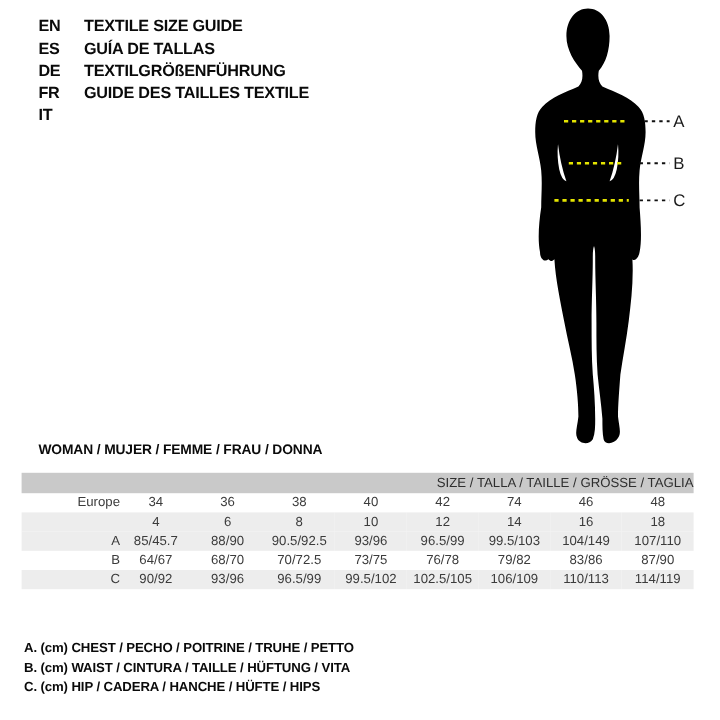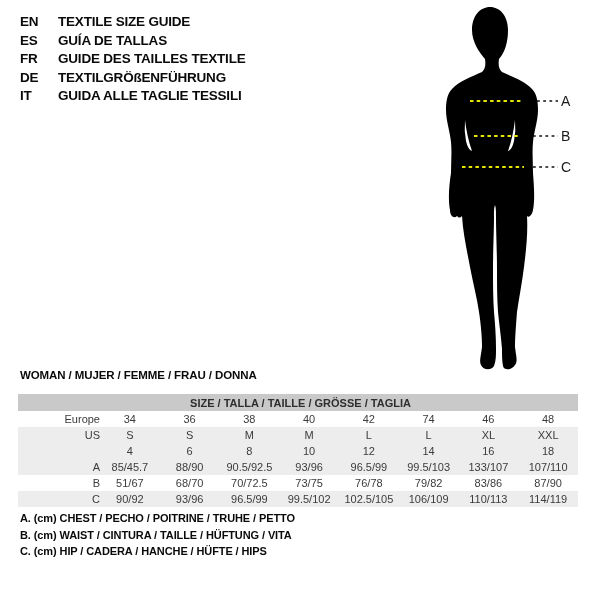--- a/index.html
+++ b/index.html
@@ -2,67 +2,66 @@
 <html><head>
 <meta charset="utf-8">
 <style>
   html,body{margin:0;padding:0;}
   body{
     width:600px;height:600px;position:relative;background:#ffffff;
     font-family:"Liberation Sans","DejaVu Sans",sans-serif;
     -webkit-font-smoothing:antialiased;color:#000;overflow:hidden;
   }
   
-  .lang-block{position:absolute;left:20px;top:13px;}
+  .lang-block{position:absolute;left:32px;top:13px;}
   .lang-row{display:flex;line-height:18.6px;font-size:13.5px;font-weight:bold;letter-spacing:-0.2px;color:#0a0a0a;}
   .lang-code{width:38px;flex:0 0 38px;}
   
   .figure-wrap{position:absolute;left:438px;top:5px;width:142px;height:366px;}
   .figure-wrap svg{display:block;}
   
   .marker-label{position:absolute;left:561px;font-size:14px;color:#1a1a1a;font-weight:400;}
   
-  .group-title{position:absolute;left:20px;top:369px;font-size:11.5px;font-weight:bold;letter-spacing:-0.1px;color:#0a0a0a;}
+  .group-title{position:absolute;left:32px;top:369px;font-size:11.5px;font-weight:bold;letter-spacing:-0.1px;color:#0a0a0a;}
   
   .table-wrap{position:absolute;left:18px;top:394px;width:560px;}
   table{border-collapse:collapse;table-layout:fixed;width:560px;}
   th.size-bar{
-    background:#c9c9c9;height:17px;font-size:11px;font-weight:700;color:#2e2e2e;
-    text-align:center;padding:0 0 0 5px;letter-spacing:0;
+    background:#c9c9c9;height:17px;font-size:11px;font-weight:400;color:#2e2e2e;
+    text-align:right;padding:0 0 0 5px;letter-spacing:0;
   }
   td{height:16px;line-height:16px;padding:0;font-size:11px;color:#3b3b3b;text-align:center;white-space:nowrap;}
   td.row-label{text-align:right;padding-left:5px;color:#3b3b3b;}
   tr.shaded{background:#ededed;}
   
-  .legend-block{position:absolute;left:20px;top:510px;}
+  .legend-block{position:absolute;left:20px;top:532px;}
   .legend-line{font-size:11px;font-weight:bold;line-height:16.6px;color:#0a0a0a;letter-spacing:-0.1px;}
 </style>
 </head>
 <body>
 
 <div class="lang-block" id="lang-block">
     <div class="lang-row">
       <span class="lang-code">EN</span>
       <span>TEXTILE SIZE GUIDE</span>
     </div>
     <div class="lang-row">
       <span class="lang-code">ES</span>
       <span>GUÍA DE TALLAS</span>
     </div>
     <div class="lang-row">
+      <span class="lang-code">DE</span>
+      <span>TEXTILGRÖßENFÜHRUNG</span>
+    </div>
+    <div class="lang-row">
       <span class="lang-code">FR</span>
       <span>GUIDE DES TAILLES TEXTILE</span>
     </div>
     <div class="lang-row">
-      <span class="lang-code">DE</span>
-      <span>TEXTILGRÖßENFÜHRUNG</span>
-    </div>
-    <div class="lang-row">
       <span class="lang-code">IT</span>
-      <span>GUIDA ALLE TAGLIE TESSILI</span>
     </div>
   </div>
 
 <div class="figure-wrap">
   <svg width="142" height="366" viewBox="0 0 142 366" xmlns="http://www.w3.org/2000/svg">
     <g>
       <path fill="#000000" d="M52,2
         C62,2 70,11 70,25 C70,37 67,47 61,54 C60,60 61,64 64,67
         C75,72 87,76 94,84 C99,89 100,97 100,105
         C100,116 96,126 95,137 C94,148 95,158 95,168
@@ -128,55 +127,44 @@
           <td>34</td>
           <td>36</td>
           <td>38</td>
           <td>40</td>
           <td>42</td>
           <td>74</td>
           <td>46</td>
           <td>48</td>
         </tr>
         <tr class="shaded">
-          <td class="row-label">US</td>
-          <td>S</td>
-          <td>S</td>
-          <td>M</td>
-          <td>M</td>
-          <td>L</td>
-          <td>L</td>
-          <td>XL</td>
-          <td>XXL</td>
-        </tr>
-        <tr class="shaded">
           <td class="row-label"></td>
           <td>4</td>
           <td>6</td>
           <td>8</td>
           <td>10</td>
           <td>12</td>
           <td>14</td>
           <td>16</td>
           <td>18</td>
         </tr>
         <tr class="shaded">
           <td class="row-label">A</td>
           <td>85/45.7</td>
           <td>88/90</td>
           <td>90.5/92.5</td>
           <td>93/96</td>
           <td>96.5/99</td>
           <td>99.5/103</td>
-          <td>133/107</td>
+          <td>104/149</td>
           <td>107/110</td>
         </tr>
         <tr>
           <td class="row-label">B</td>
-          <td>51/67</td>
+          <td>64/67</td>
           <td>68/70</td>
           <td>70/72.5</td>
           <td>73/75</td>
           <td>76/78</td>
           <td>79/82</td>
           <td>83/86</td>
           <td>87/90</td>
         </tr>
         <tr class="shaded">
           <td class="row-label">C</td>

